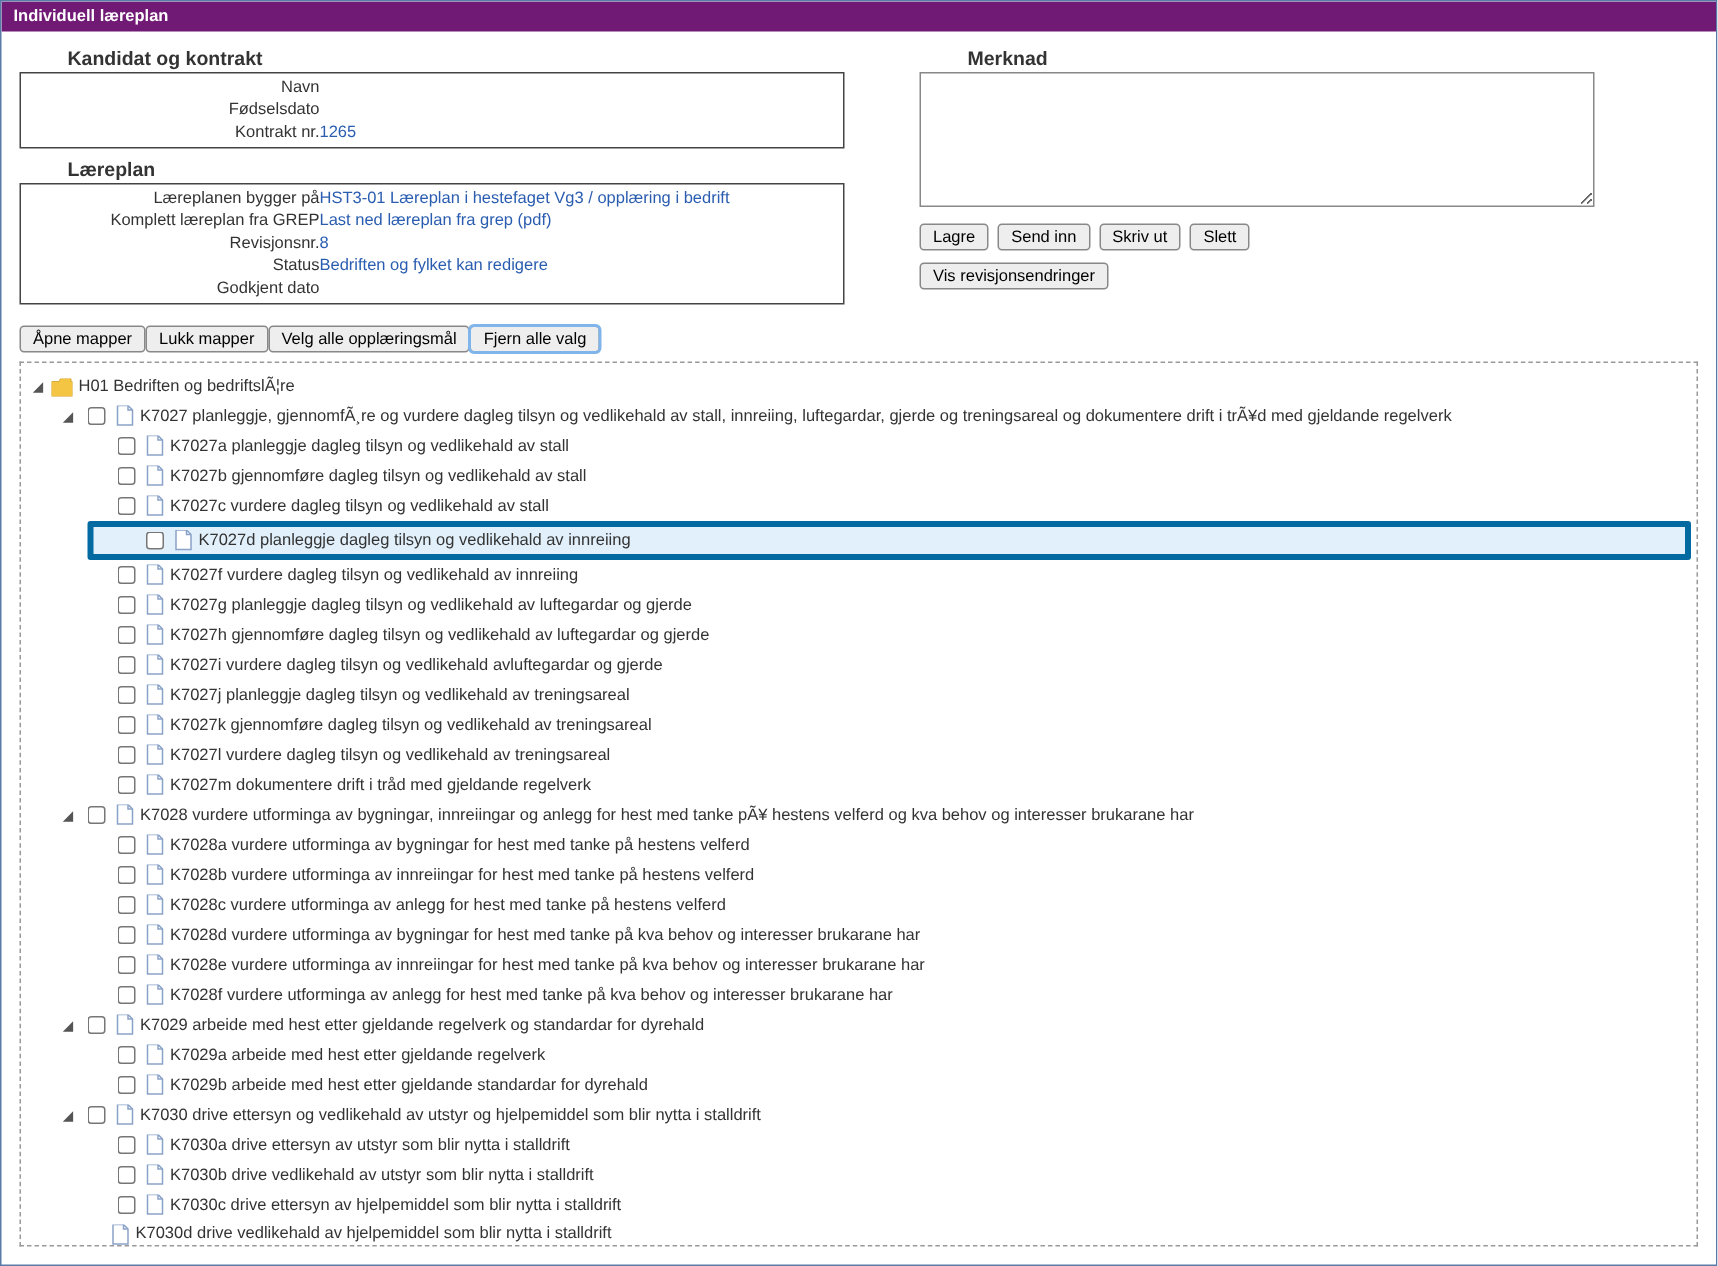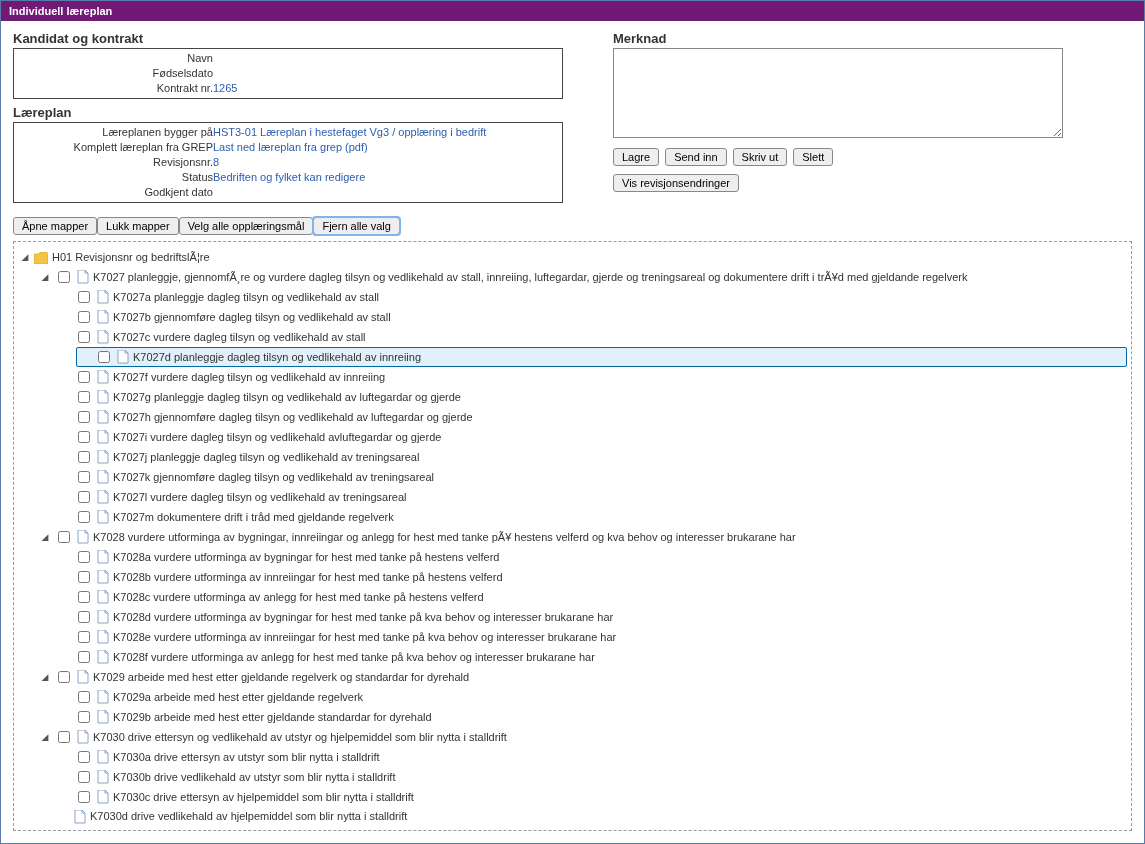--- a/index.html
+++ b/index.html
@@ -31,20 +31,21 @@
     display: flex;
     gap: 50px;
     margin-bottom: 8px;
   }
   .left-top { flex: 0 0 550px; }
   .right-top { flex: 1; }
   .section-header {
     font-weight: bold;
     font-size: 13px;
     margin-bottom: 2px;
+    margin-left: 32px;
   }
   .info-box {
     border: 1px solid #444;
     padding: 2px 4px;
     margin-bottom: 6px;
   }
   .info-row {
     display: flex;
     font-size: 11px;
     line-height: 15px;
@@ -102,24 +103,23 @@
   .node {
     display:flex;
     align-items:center;
     gap:4px;
     padding:1px 2px;
     line-height:17px;
     white-space: nowrap;
   }
   .node.highlight {
     background:#e1f0fb;
-    border: 1px solid #0369a1;
+    border: 4px solid #0369a1;
     border-radius:2px;
-    padding:0 3px;
-    margin-left:18px;
+    padding:0 17px;
   }
   .toggle {
     width:10px;
     text-align:center;
     color:#555;
     font-size:9px;
     cursor:pointer;
     user-select:none;
   }
   .toggle.placeholder { visibility:hidden; }
@@ -215,21 +215,21 @@
     <div class="tree-wrap">
       <ul class="tree" id="tree-root">
           <li>
             <div class="node">
               <span class="toggle">◢</span>
               <span class="folder-icon">
                 <svg width="14" height="12" viewBox="0 0 14 12">
                   <path d="M0 2 L5 2 L6 0 L13 0 L13 2 L14 2 L14 12 L0 12 Z" fill="#f4c542" stroke="#c99a1a" stroke-width="0.5"></path>
                 </svg>
               </span>
-              <span class="node-label">H01 Revisjonsnr og bedriftslÃ¦re</span>
+              <span class="node-label">H01 Bedriften og bedriftslÃ¦re</span>
             </div>
             <ul>
               <li>
                 <div class="node">
                   <span class="toggle">◢</span>
                   <input type="checkbox" class="cb" style="">
                   <span class="doc-icon">
                     <svg width="12" height="14" viewBox="0 0 12 14">
                       <path d="M1 0 L8 0 L11 3 L11 13 L1 13 Z" fill="#fff" stroke="#8aa2c8" stroke-width="1"></path>
                       <path d="M8 0 L8 3 L11 3" fill="none" stroke="#8aa2c8" stroke-width="1"></path>

